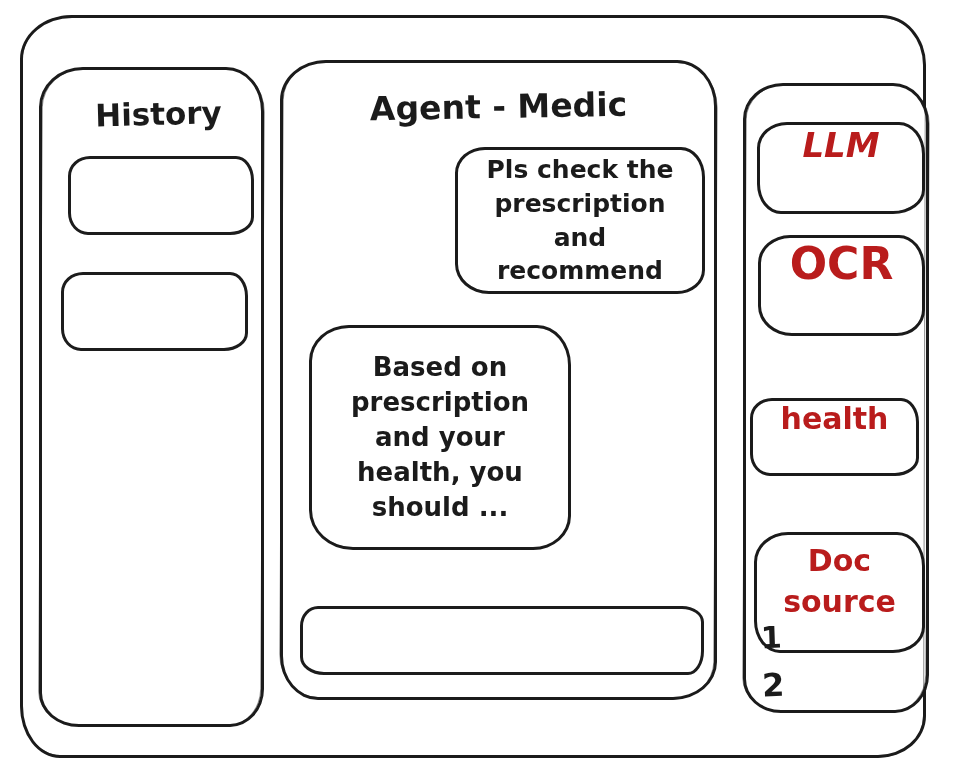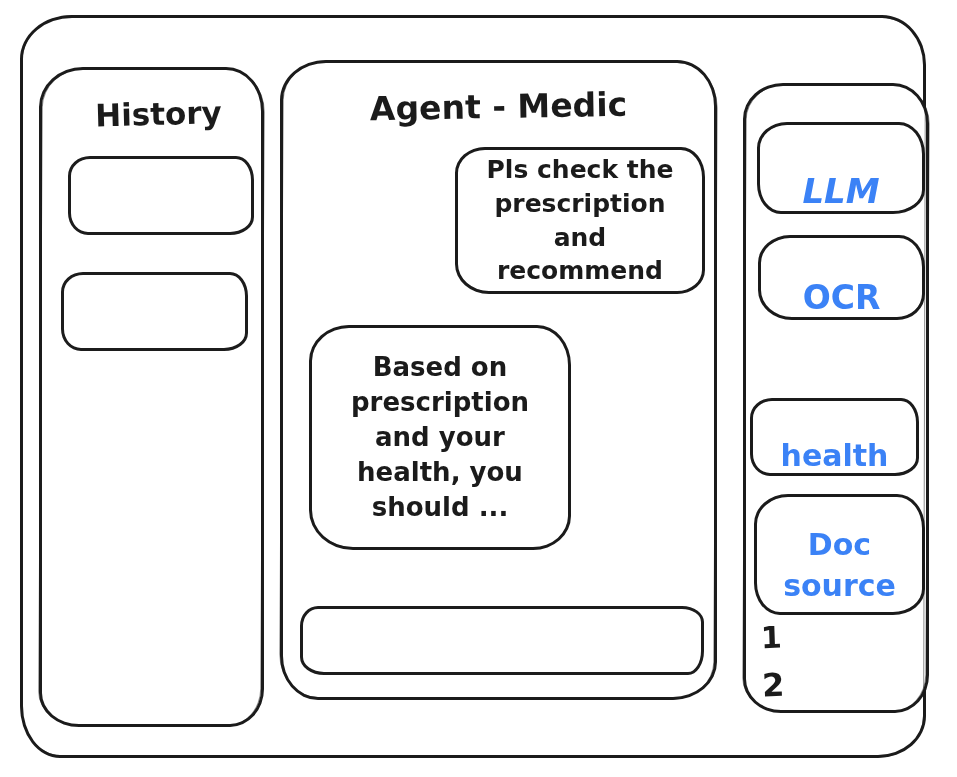--- a/index.html
+++ b/index.html
@@ -39,32 +39,32 @@
     border-radius:30px 24px 28px 34px / 26px 30px 24px 30px;}
   .bubble-assistant{left:6px;top:262px;width:262px;height:225px;
     border-radius:40px 34px 38px 44px / 36px 40px 34px 40px;font-size:26px;margin-left:20px;}
   .chat-input{position:absolute;left:17px;top:543px;width:404px;height:69px;
     background:#fff;border:3px solid #1c1c1c;box-sizing:border-box;
     border-radius:18px 22px 16px 24px / 20px 16px 24px 18px;
     font-family:"DejaVu Sans", sans-serif;font-size:24px;padding:0 18px;outline:none;color:#1b1b1b;}
   
   .panel-tools{left:740px;top:80px;width:186px;height:630px;
     border-radius:40px 36px 34px 38px / 36px 40px 38px 34px;}
-  .tool-btn{position:absolute;display:flex;align-items:flex-end;justify-content:center;
+  .tool-btn{position:absolute;display:flex;align-items:flex-start;justify-content:center;
     background:#fff;border:3px solid #1c1c1c;box-sizing:border-box;cursor:pointer;
-    font-family:"DejaVu Sans", sans-serif;font-weight:bold;color:#3b82f6;}
+    font-family:"DejaVu Sans", sans-serif;font-weight:bold;color:#b91c1c;}
   .tool-btn::after{content:"";position:absolute;inset:-2px;border:1.4px solid rgba(25,25,25,.45);
     border-radius:inherit;transform:rotate(-.6deg);pointer-events:none;}
   .btn-llm{left:11px;top:36px;width:168px;height:92px;font-size:34px;font-style:italic;
     border-radius:30px 26px 32px 24px / 26px 32px 24px 30px;}
-  .btn-ocr{left:12px;top:149px;width:167px;height:85px;font-size:33px;
+  .btn-ocr{left:12px;top:149px;width:167px;height:101px;font-size:44px;
     border-radius:32px 26px 28px 34px / 28px 32px 26px 30px;}
   .btn-params{left:4px;top:312px;width:169px;height:78px;font-size:30px;
     border-radius:22px 18px 24px 20px / 20px 24px 18px 22px;}
-  .btn-doc{left:8px;top:408px;width:171px;height:121px;font-size:30px;text-align:center;
+  .btn-doc{left:8px;top:446px;width:171px;height:121px;font-size:30px;text-align:center;
     line-height:1.35;padding:6px 18px;
     border-radius:34px 28px 32px 26px / 30px 34px 26px 32px;}
   .doc-num{position:absolute;font-size:30px;cursor:pointer;transform:rotate(-2deg);}
   .doc-num1{left:15px;top:534px;}
   .doc-num2{left:16px;top:580px;font-size:32px;}
 </style>
 </head>
 <body>
 
 <div id="stage">

